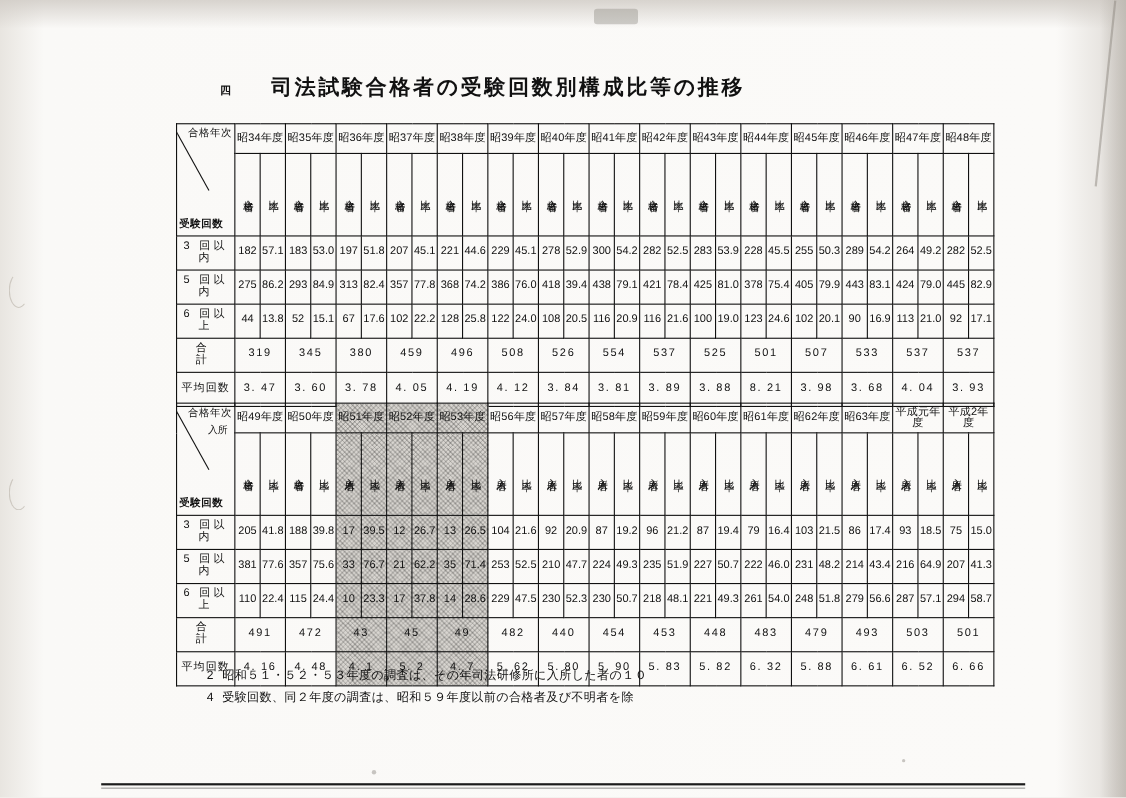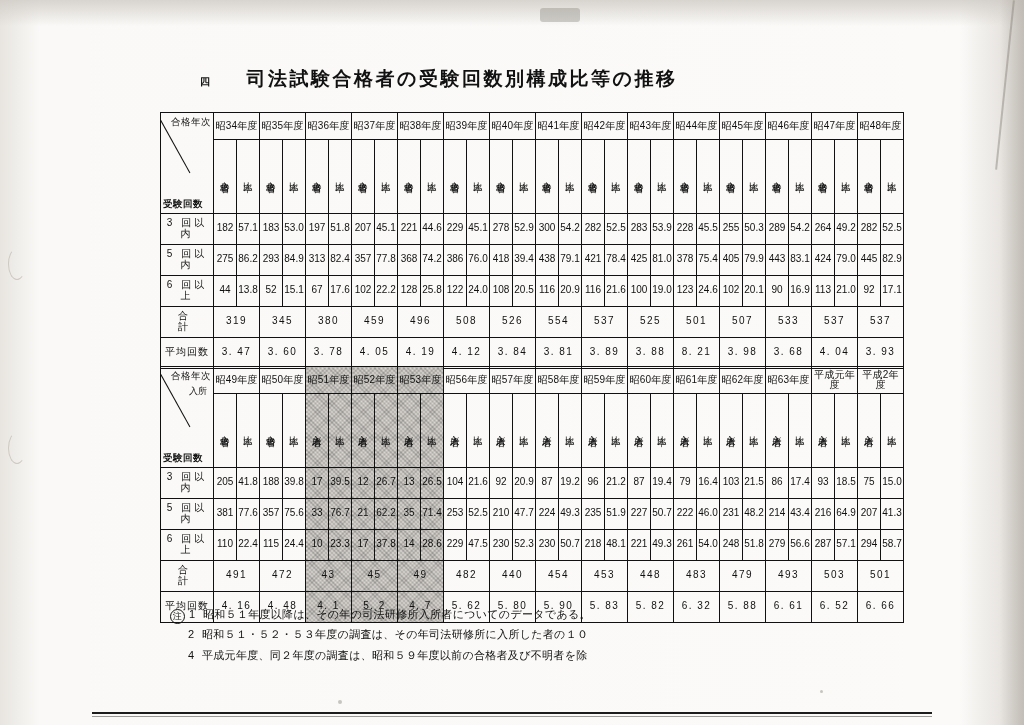--- a/index.html
+++ b/index.html
@@ -630,27 +630,24 @@
           <td class="num merged" colspan="2">5. 88</td>
           <td class="num merged" colspan="2">6. 61</td>
           <td class="num merged" colspan="2">6. 52</td>
           <td class="num merged" colspan="2">6. 66</td>
         </tr>
       </tbody>
     </table>
   </div>
 
   <div class="notes">
-    <div>
-      <span class="marker">注</span><span class="idx">1</span><span>昭和５１年度以降は、その年の司法研修所入所者についてのデータである。</span>
-    </div>
     <div class="pad">
       <span class="idx">2</span><span>昭和５１・５２・５３年度の調査は、その年司法研修所に入所した者の１０</span>
     </div>
     <div class="pad">
-      <span class="idx">4</span><span>平成元年度、同２年度の調査は、昭和５９年度以前の合格者及び不明者を除</span>
+      <span class="idx">4</span><span>受験回数、同２年度の調査は、昭和５９年度以前の合格者及び不明者を除</span>
     </div>
   </div>
 
 
   <div class="bottom-rule"></div>
   <div class="bottom-rule2"></div>
 </div>
 
 </body></html>

